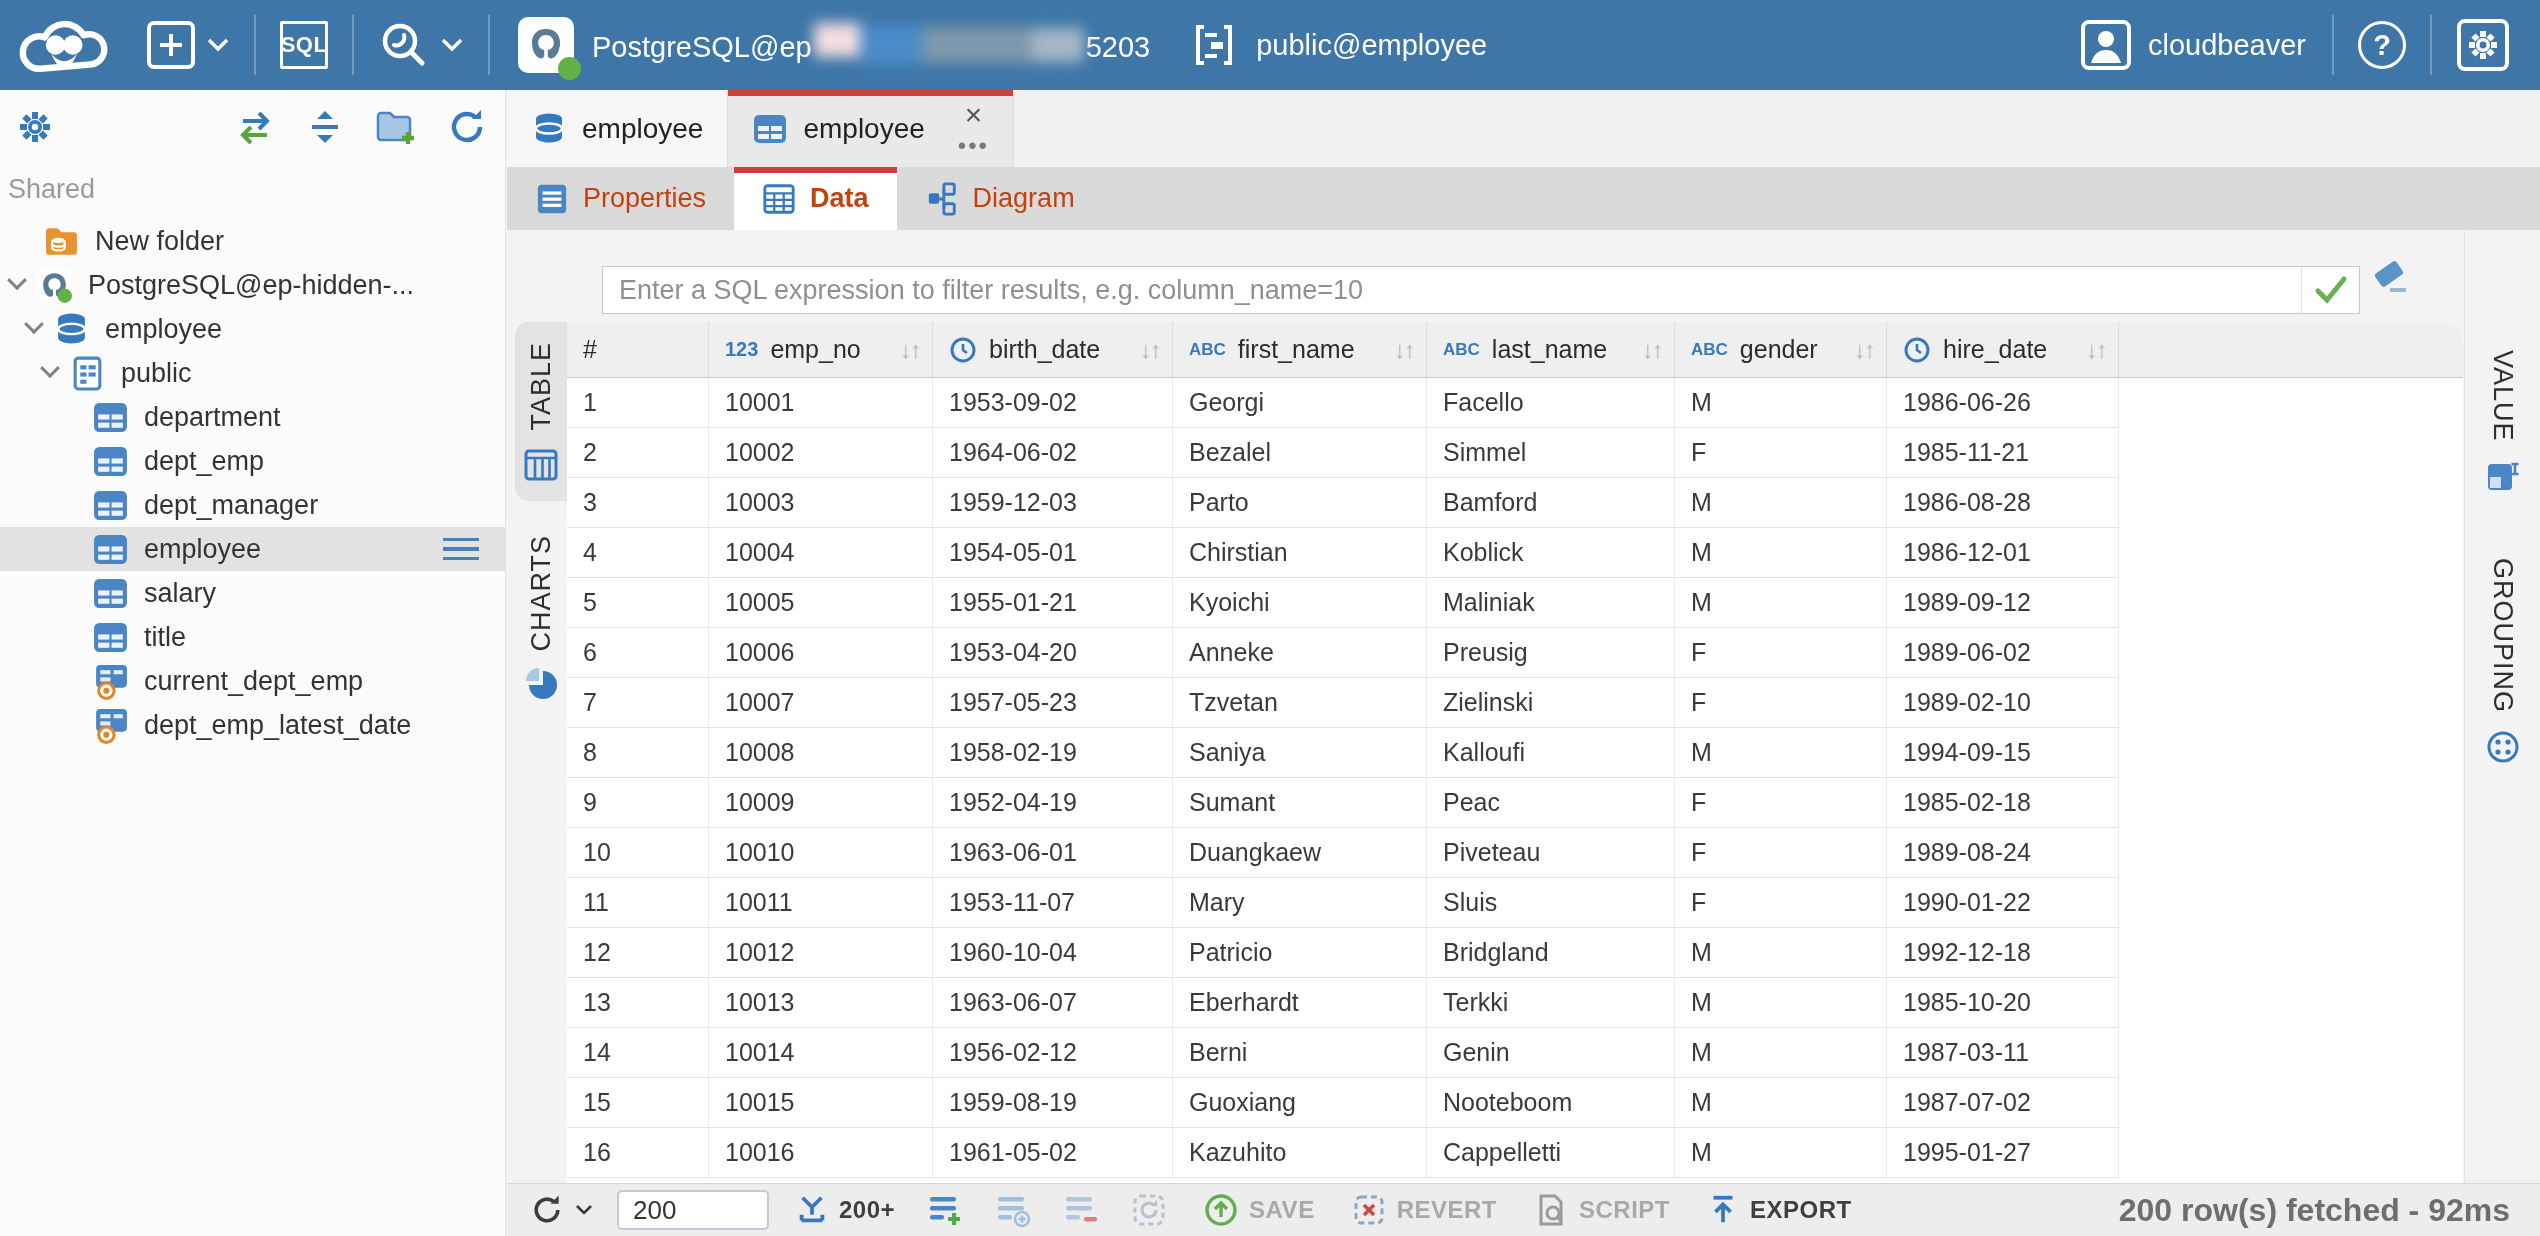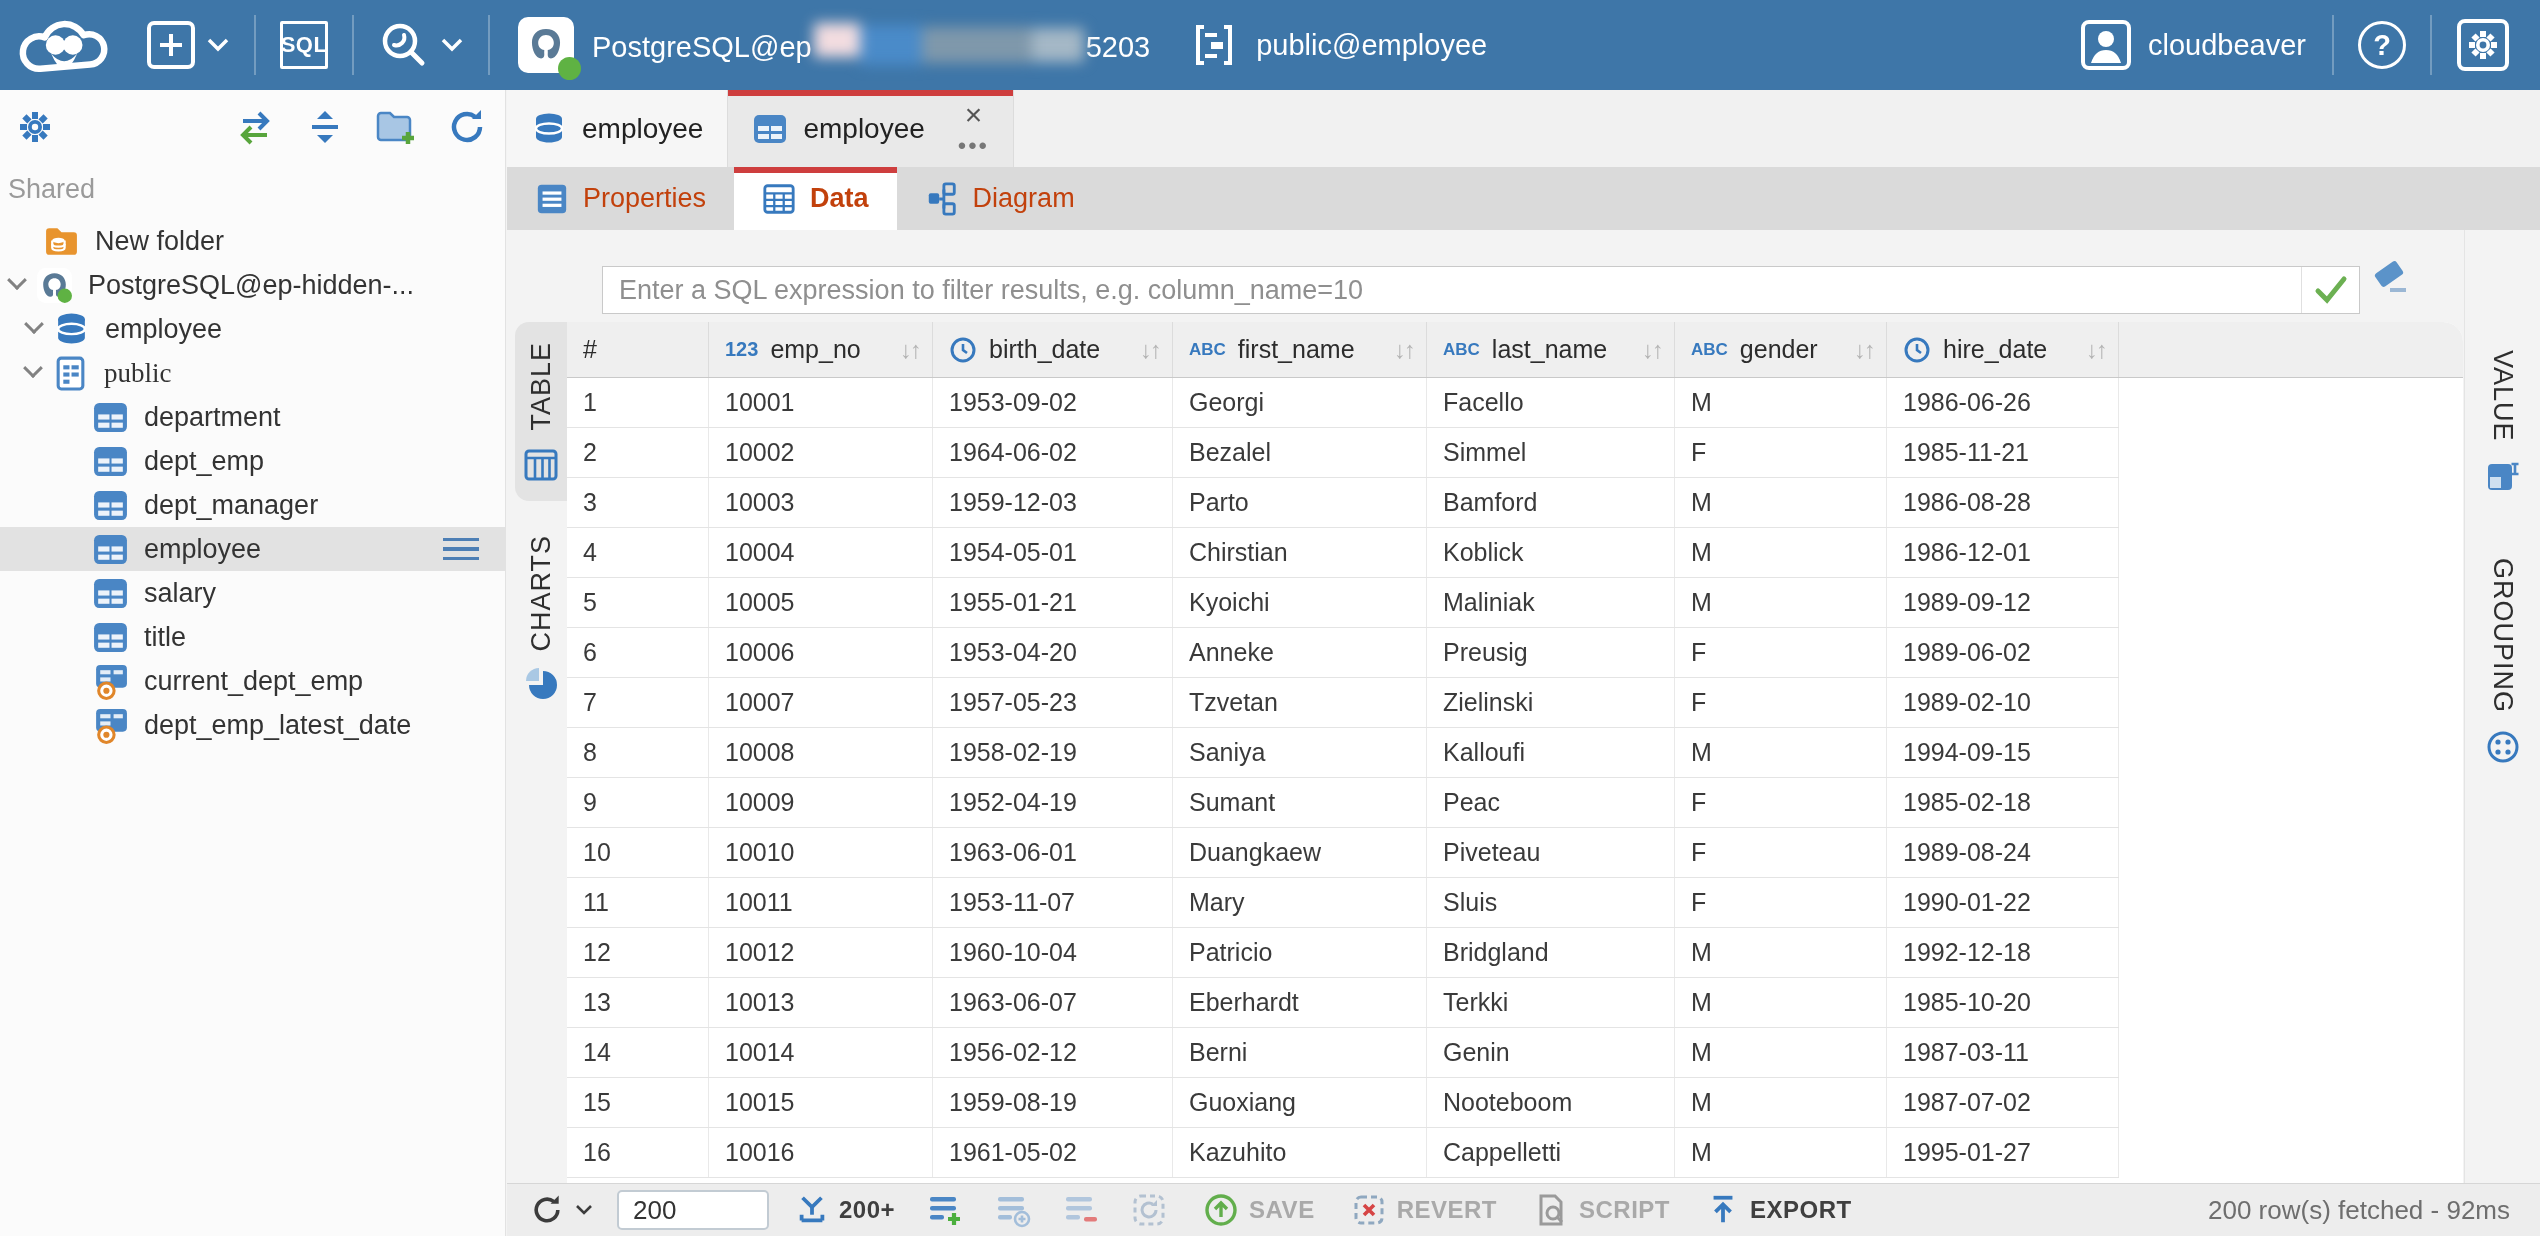--- a/index.html
+++ b/index.html
@@ -91,21 +91,21 @@
   .grid-row { height:50px; width:1552px; display:flex; border-bottom:1px solid #e4e4e4; }
   .cell { display:flex; align-items:center; padding-left:16px; border-right:1px solid #e9e9e9; font-size:25px; color:#3a3a3a; white-space:nowrap; overflow:hidden; }
 
   
   .btoolbar { position:absolute; left:0; right:0; bottom:0; height:53px; background:#ededed; border-top:1px solid #d6d6d6; display:flex; align-items:center; padding-left:22px; }
   .bt-item { display:flex; align-items:center; gap:10px; flex:none; cursor:pointer; }
   .bt-label { font-size:24px; font-weight:700; letter-spacing:.5px; }
   .lbl-disabled { color:#a9a9a9; }
   .lbl-dark { color:#3f3f3f; }
   .rowlimit-input { width:152px; height:40px; margin-left:24px; background:#fff; border:2px solid #c2cbd3; border-radius:5px; font-size:26px; color:#333; padding-left:14px; display:flex; align-items:center; }
-  .bt-status { margin-left:auto; margin-right:30px; font-size:26px; color:#6e6e6e; white-space:nowrap; }
+  .bt-status { margin-left:auto; margin-right:30px; font-size:32px; color:#6e6e6e; white-space:nowrap;font-weight:bold; }
   .dis { opacity:.45; }
   .semi { opacity:.75; }
 </style>
 </head>
 <body>
 
 <svg width="0" height="0" style="position:absolute" aria-hidden="true">
   <defs>
     <symbol id="i-table" viewBox="0 0 36 36">
       <rect x="2" y="4" width="32" height="28" rx="5" fill="#4a86c5"></rect>
@@ -302,21 +302,21 @@
   </div>
         <div class="tree-item" style="padding-left: 25px;">
     <span class="chev"></span>
 
     <svg class="ticon">
             <use href="#i-database"></use>
           </svg>
     <span class="tlabel">employee</span>
 
   </div>
-        <div class="tree-item" style="padding-left: 24px; font-family: Liberation Serif, serif;">
+        <div class="tree-item" style="padding-left: 41px;">
     <span class="chev"></span>
 
     <svg class="ticon">
             <use href="#i-schema"></use>
           </svg>
     <span class="tlabel">public</span>
 
   </div>
         <div class="tree-item" style="padding-left: 92px;">
 

